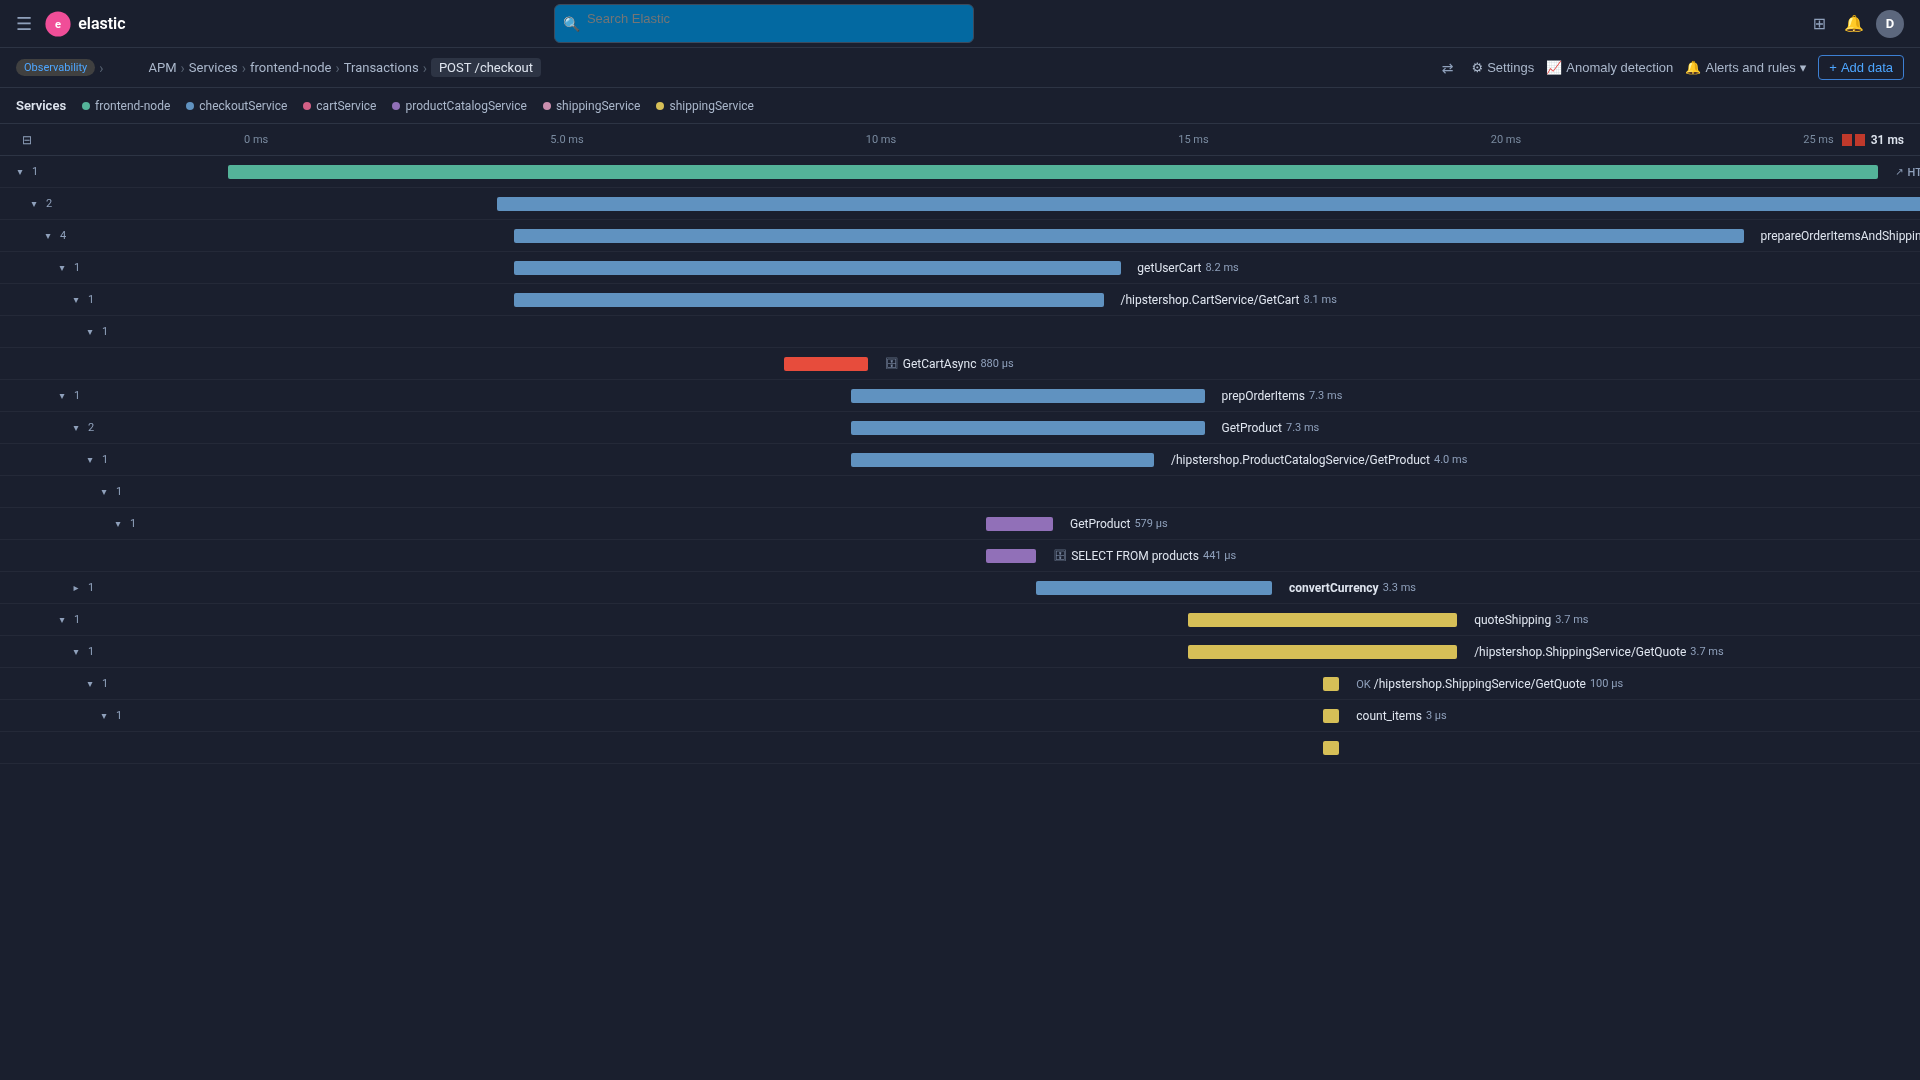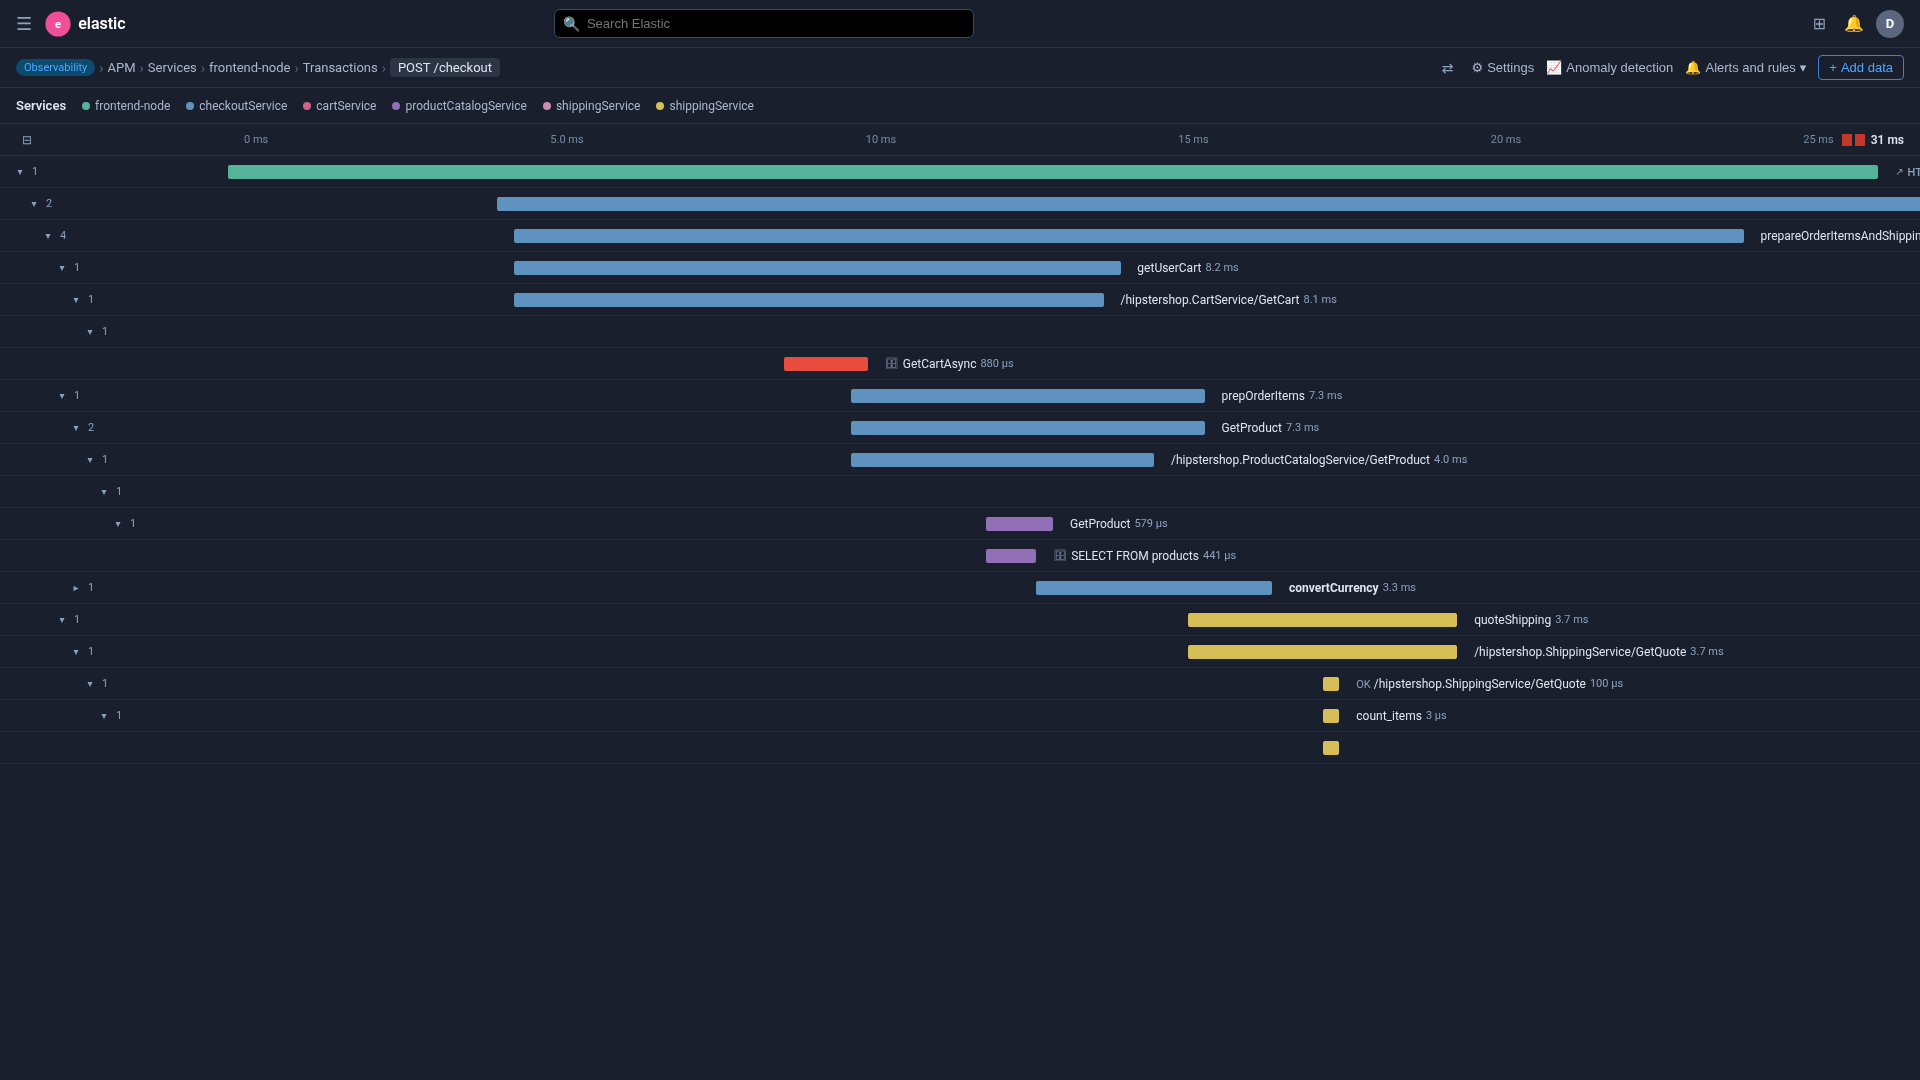--- a/index.html
+++ b/index.html
@@ -55,25 +55,25 @@
       margin-right: 4px;
     }
     .search-bar {
       flex: 1;
       max-width: 420px;
       margin: 0 auto;
       position: relative;
     }
     .search-bar input {
       width: 100%;
-      background: #000000;
+      background: #0369a1;
       border: 1px solid #3d4a5c;
       border-radius: 6px;
       color: #b0bec5;
-      padding: 6px 12px 6px 32px;
+      padding: 6px 12px 16px 32px;
       font-size: 13px;
       outline: none;
     }
     .search-icon-nav {
       position: absolute;
       left: 9px;
       top: 50%;
       transform: translateY(-50%);
       color: #8fa0bb;
       font-size: 14px;
@@ -330,21 +330,21 @@
       font-size: 11px;
       color: #8fa0bb;
       white-space: nowrap;
     }
     .db-icon {
       font-size: 11px;
       color: #8fa0bb;
     }
 
     .observability-tag {
-      background: #0c4a6e;
+      background: #404040;
       color: #4da6ff;
       border-radius: 10px;
       padding: 2px 8px;
       font-size: 11px;
     }
   </style>
 </head>
 <body>
 
 <div class="top-nav">
@@ -368,21 +368,21 @@
     <div class="avatar-btn">D</div>
   </div>
 </div>
 
 <div class="breadcrumb-bar">
   <span class="breadcrumb-item">
     <span class="observability-tag">Observability</span>
   </span>
   <span class="breadcrumb-sep">›</span>
   <span class="breadcrumb-item">
-    <span style="color:#aab7cb;font-size:13px;">APM</span>
+    <span style="color:#aab7cb;font-size:13px;margin-left:41px;">APM</span>
   </span>
   <span class="breadcrumb-sep">›</span>
   <span class="breadcrumb-item">
     <span style="color:#aab7cb;font-size:13px;">Services</span>
   </span>
   <span class="breadcrumb-sep">›</span>
   <span class="breadcrumb-item">
     <span style="color:#aab7cb;font-size:13px;">frontend-node</span>
   </span>
   <span class="breadcrumb-sep">›</span>

